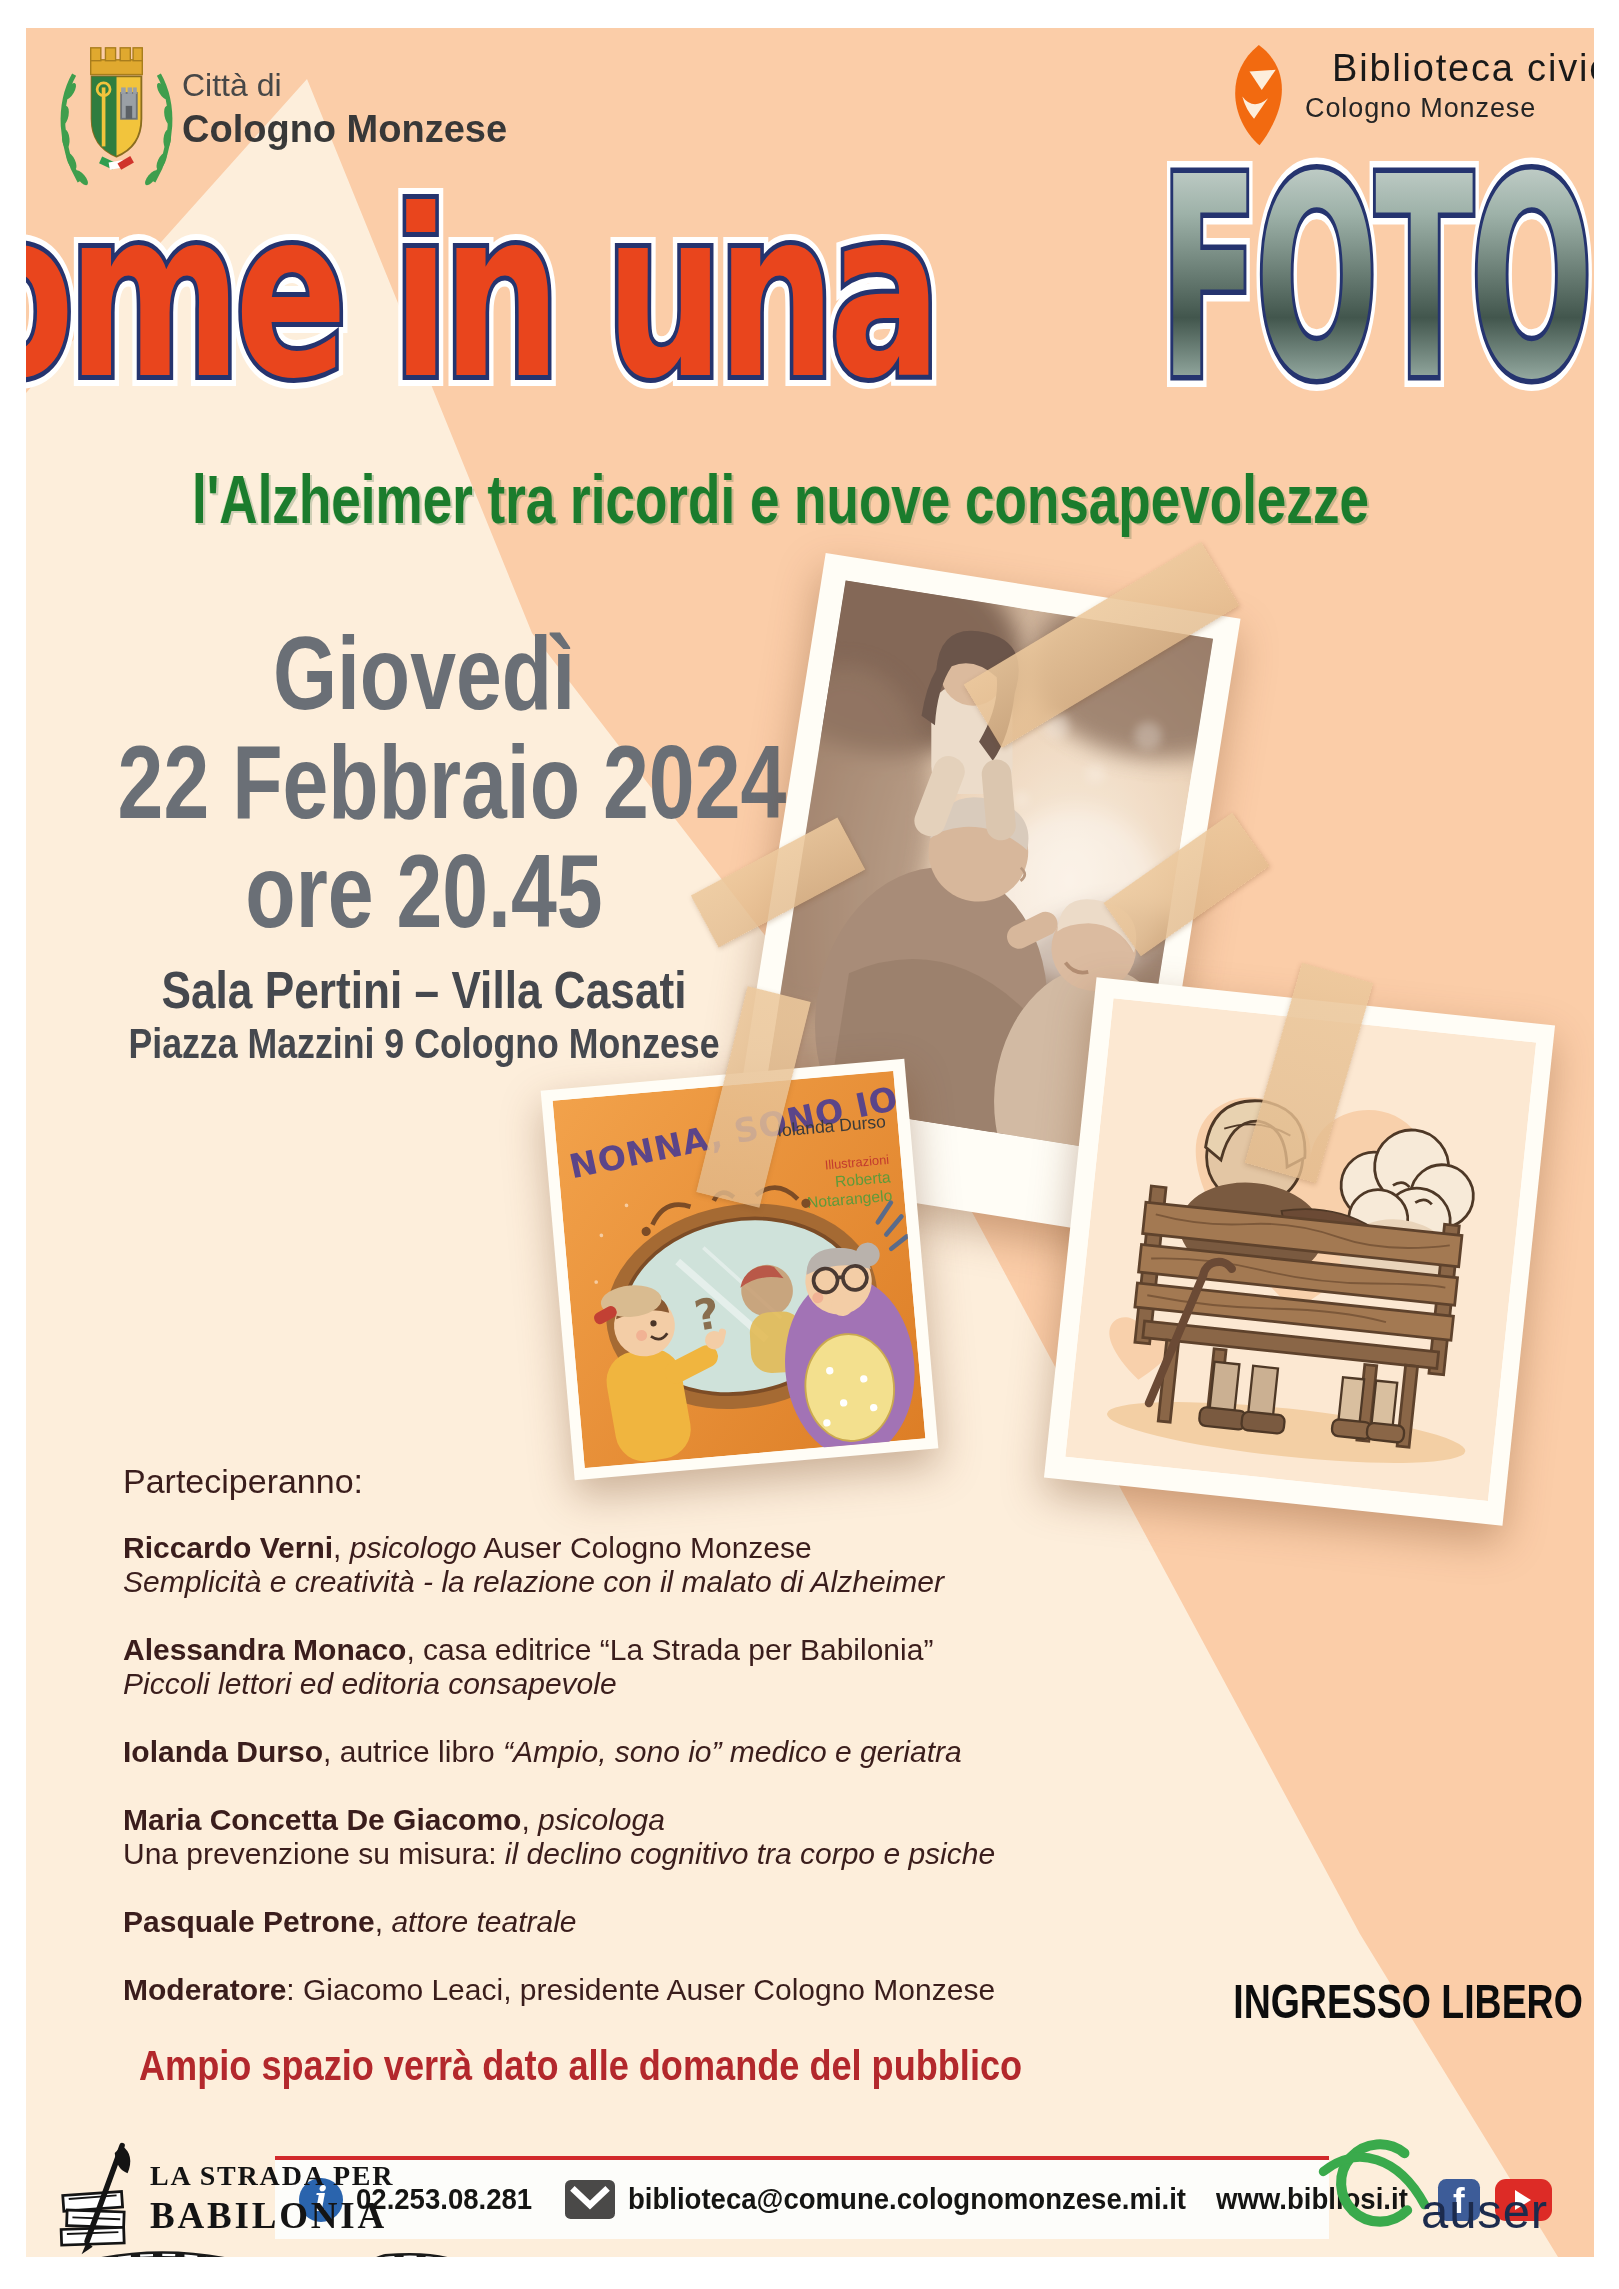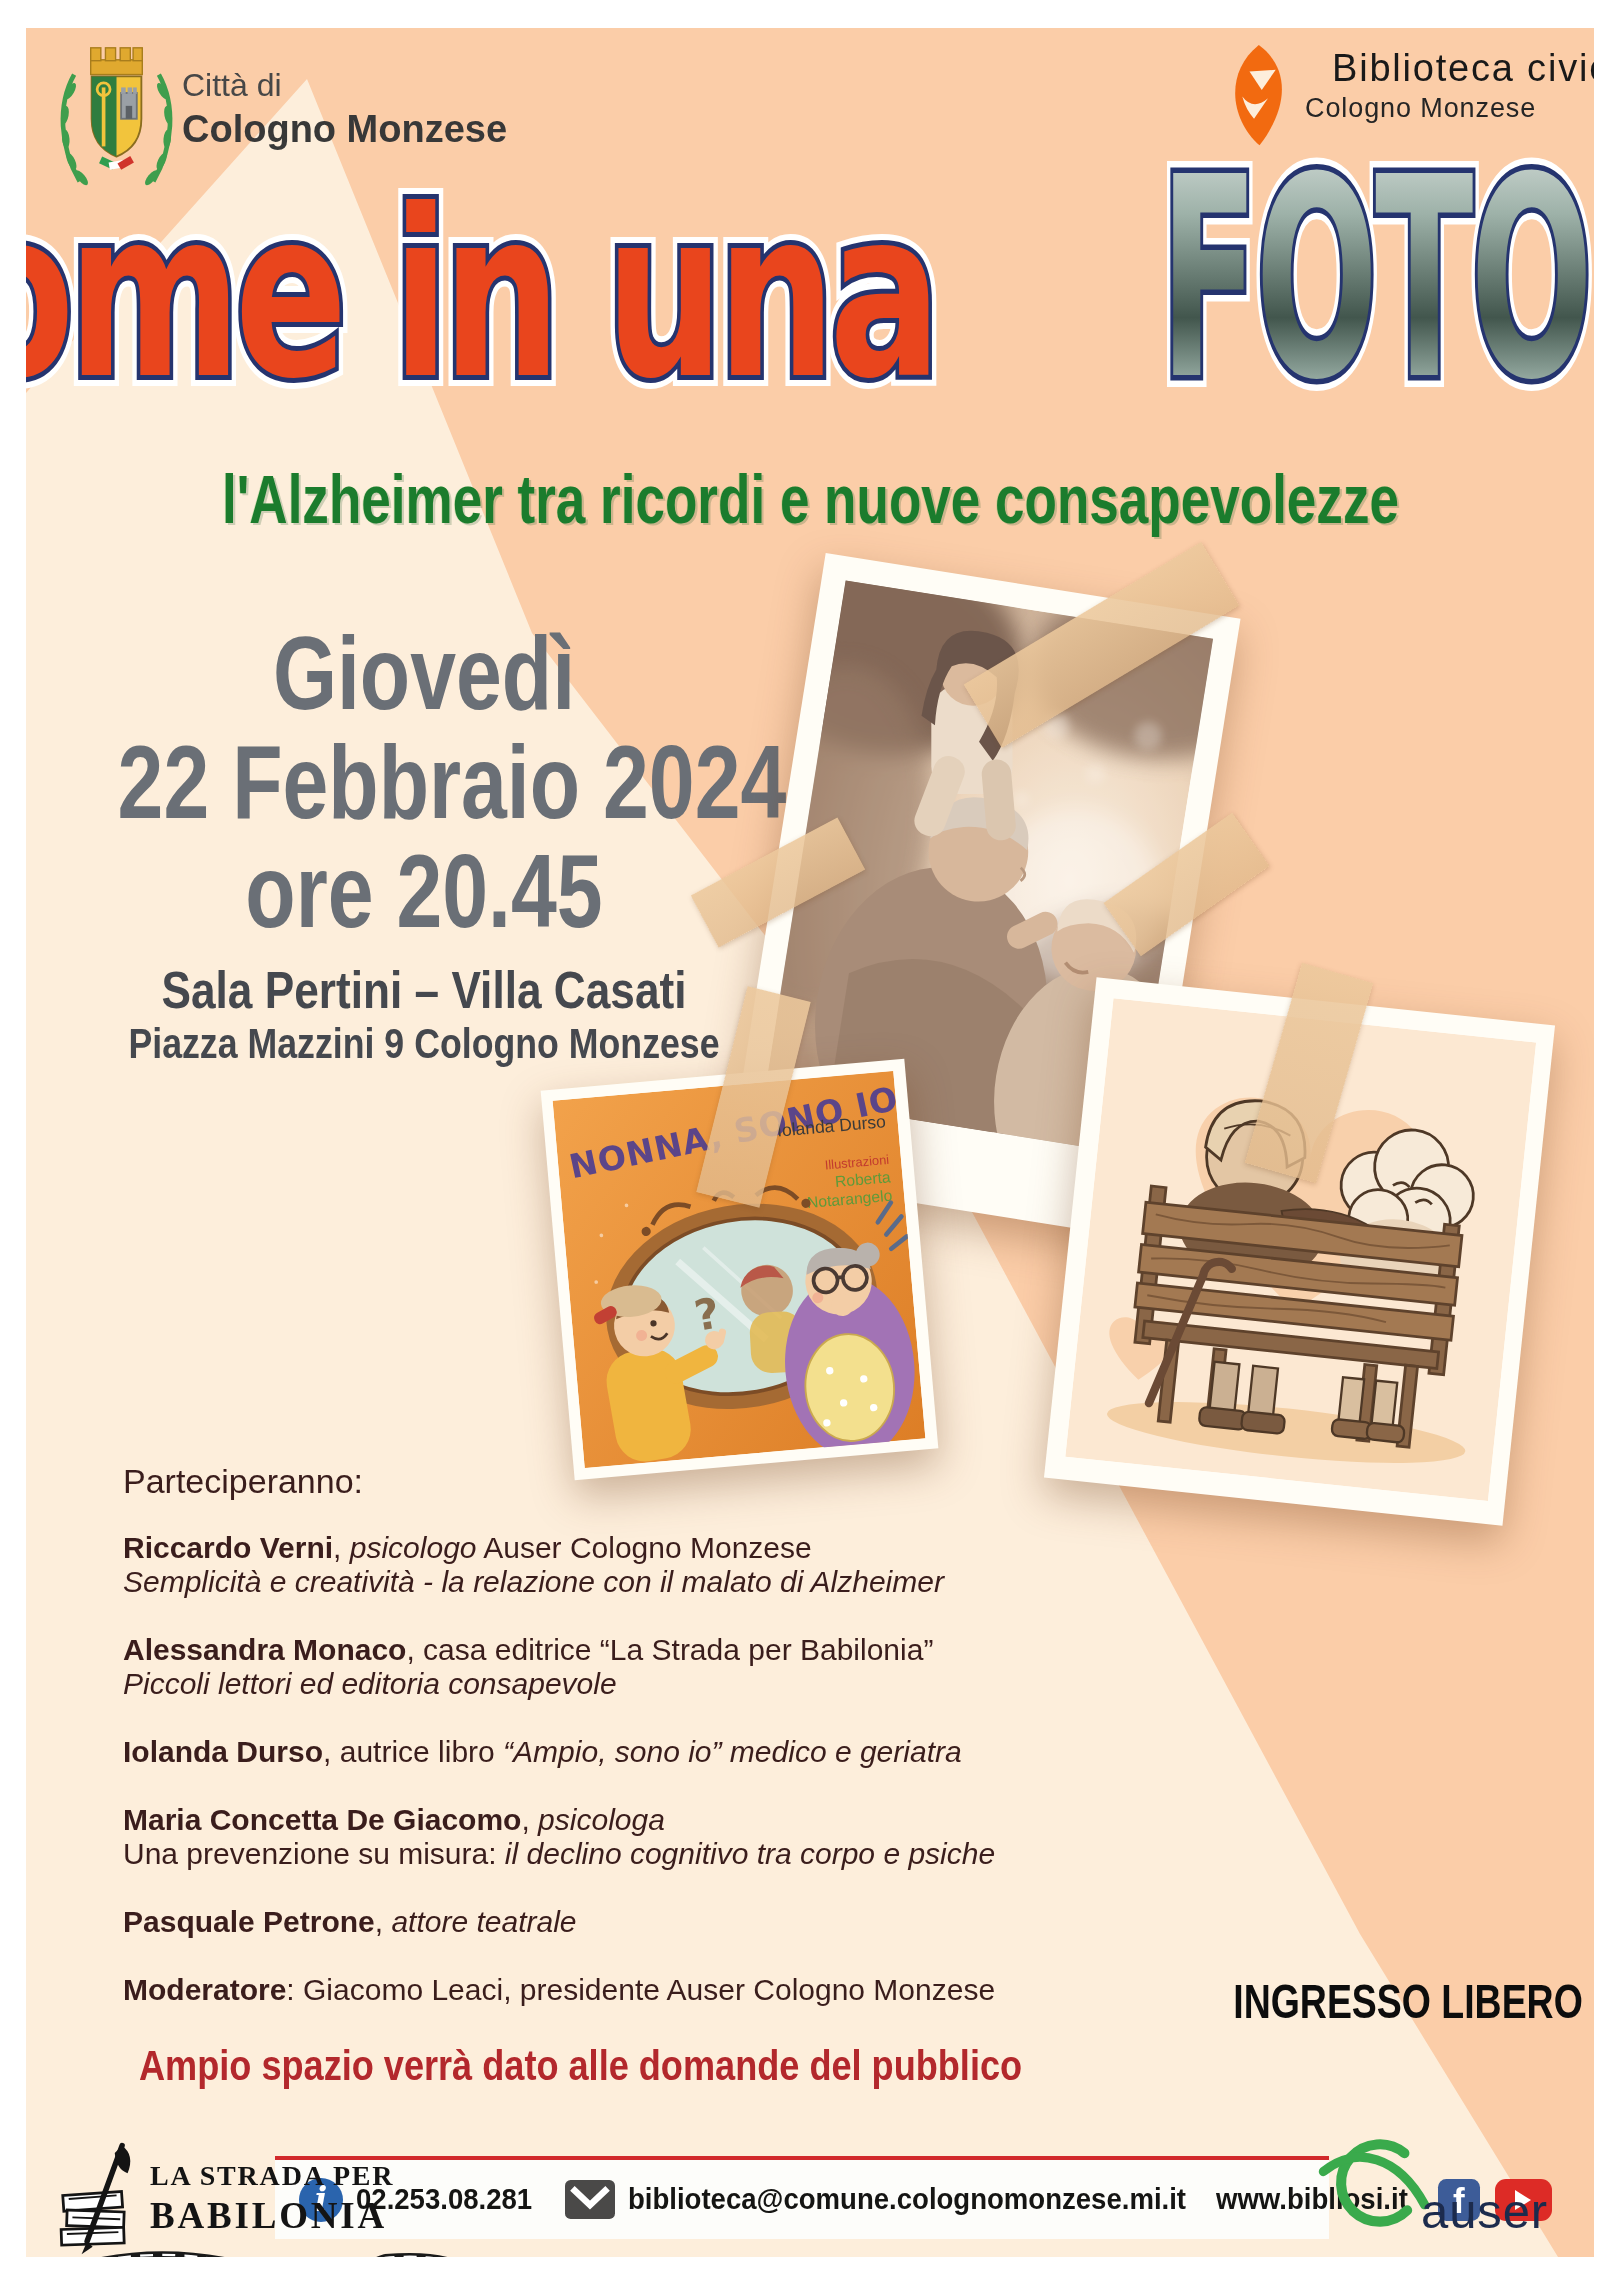--- a/index.html
+++ b/index.html
@@ -29,21 +29,21 @@
   .title-main{font-size:231px;letter-spacing:-9.2px;transform:scaleX(.72);transform-origin:50% 100%;}
   .title-main .under{-webkit-text-stroke:22px #fff;color:#fff;}
   .title-main .mid{-webkit-text-stroke:10px #25346f;color:#25346f;}
   .title-main .topl{color:#e9451d;}
   .title-accent{font-size:277px;letter-spacing:-5.5px;transform:scaleX(.52);transform-origin:0 100%;margin-left:13px;}
   .title-accent .under{-webkit-text-stroke:24px #fff;color:#fff;}
   .title-accent .mid{-webkit-text-stroke:11px #25346f;color:#25346f;}
   .title-accent .topl{background:linear-gradient(180deg,#e2e8e5 0%,#9db1a8 30%,#42564d 62%,#8fa49b 80%,#e6ebe8 100%);
     -webkit-background-clip:text;background-clip:text;color:transparent;}
 
-  .subtitle{position:absolute;top:432px;left:0;right:0;text-align:center;z-index:5;text-decoration:underline;}
+  .subtitle{position:absolute;top:432px;left:0;right:0;z-index:5;text-decoration:underline;}
   .subtitle span{display:inline-block;font-weight:700;font-size:68px;color:#1b7c2d;
     transform:scaleX(.78);white-space:nowrap;text-shadow:2.8px 1.8px 0 #14511f33, -0.9px 0 0 #7ec66a55;}
 
   
   .dateblock{position:absolute;left:0;top:591px;width:766px;text-align:center;color:#6a6f76;z-index:5;padding-left:15px;}
   .dateblock .big{display:block;font-weight:700;font-size:103px;line-height:1.06;transform:scaleX(.8);white-space:nowrap;}
   .dateblock .venue{display:block;font-weight:700;font-size:52px;line-height:1.15;color:#45484e;margin-top:14.8px;transform:scaleX(.85);white-space:nowrap;}
   .dateblock .addr{display:block;font-weight:700;font-size:42px;line-height:1.1;color:#45484e;transform:scaleX(.85);white-space:nowrap;}
 
   

